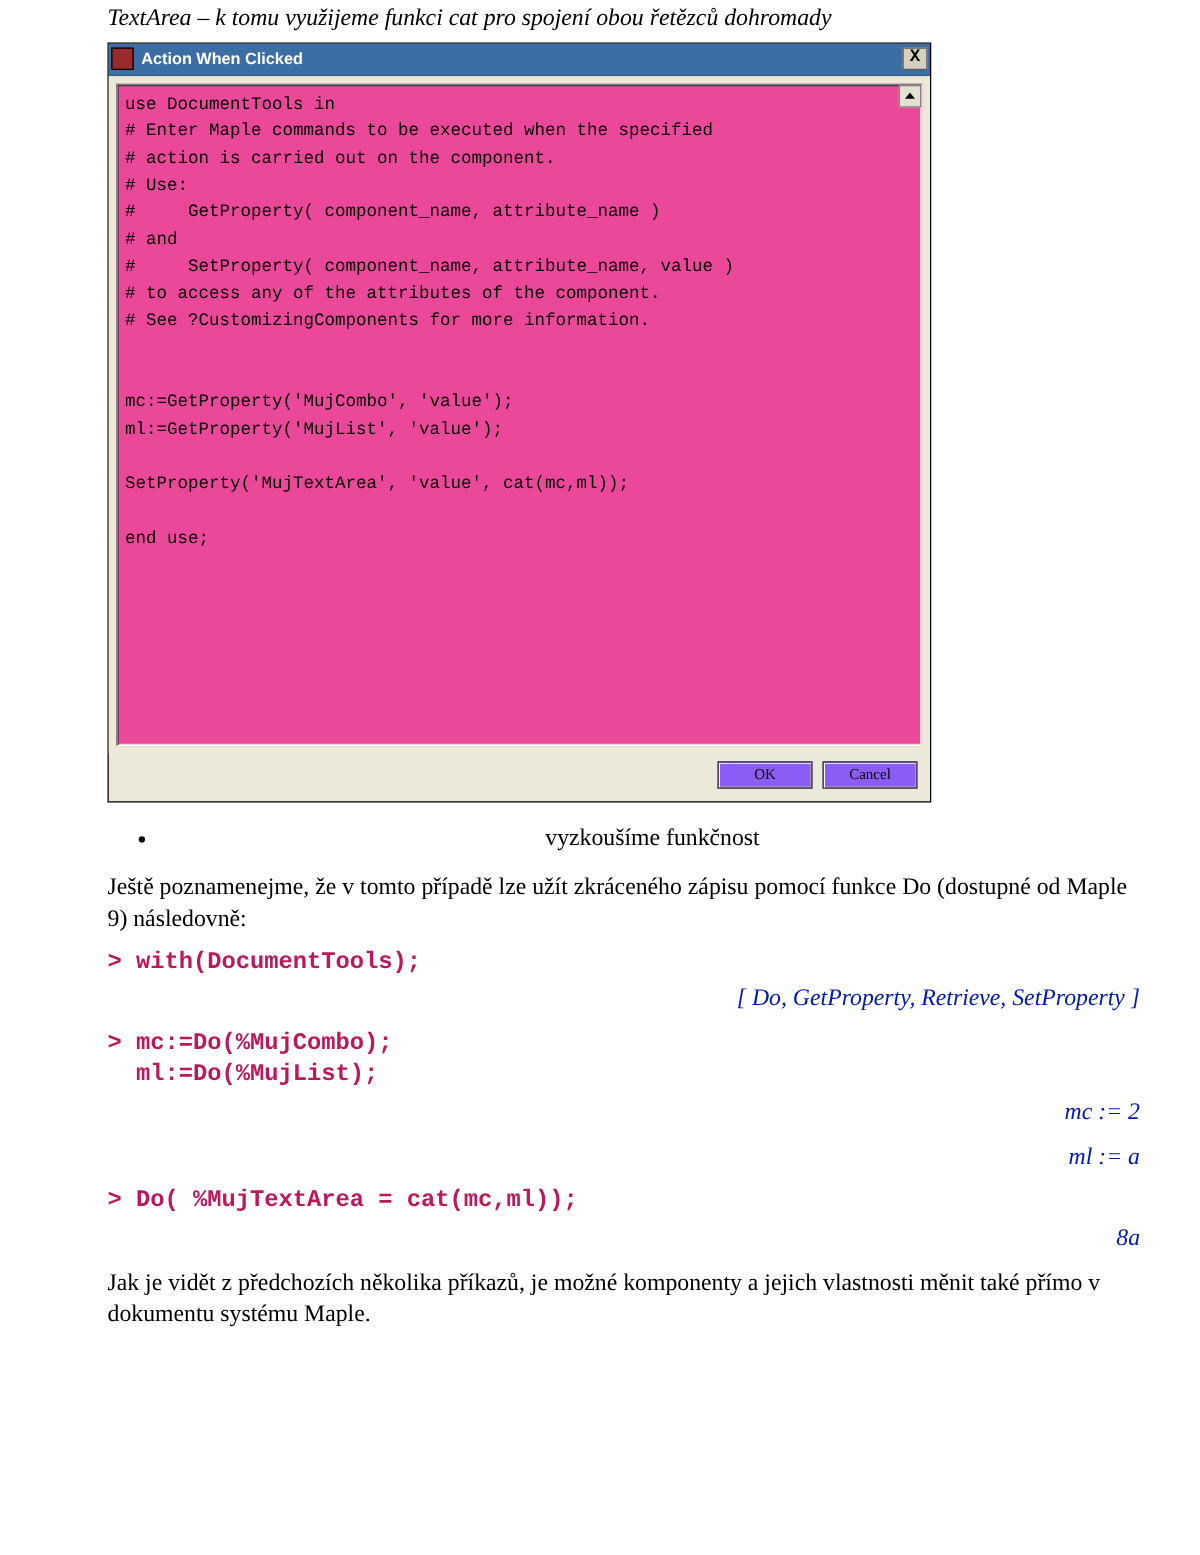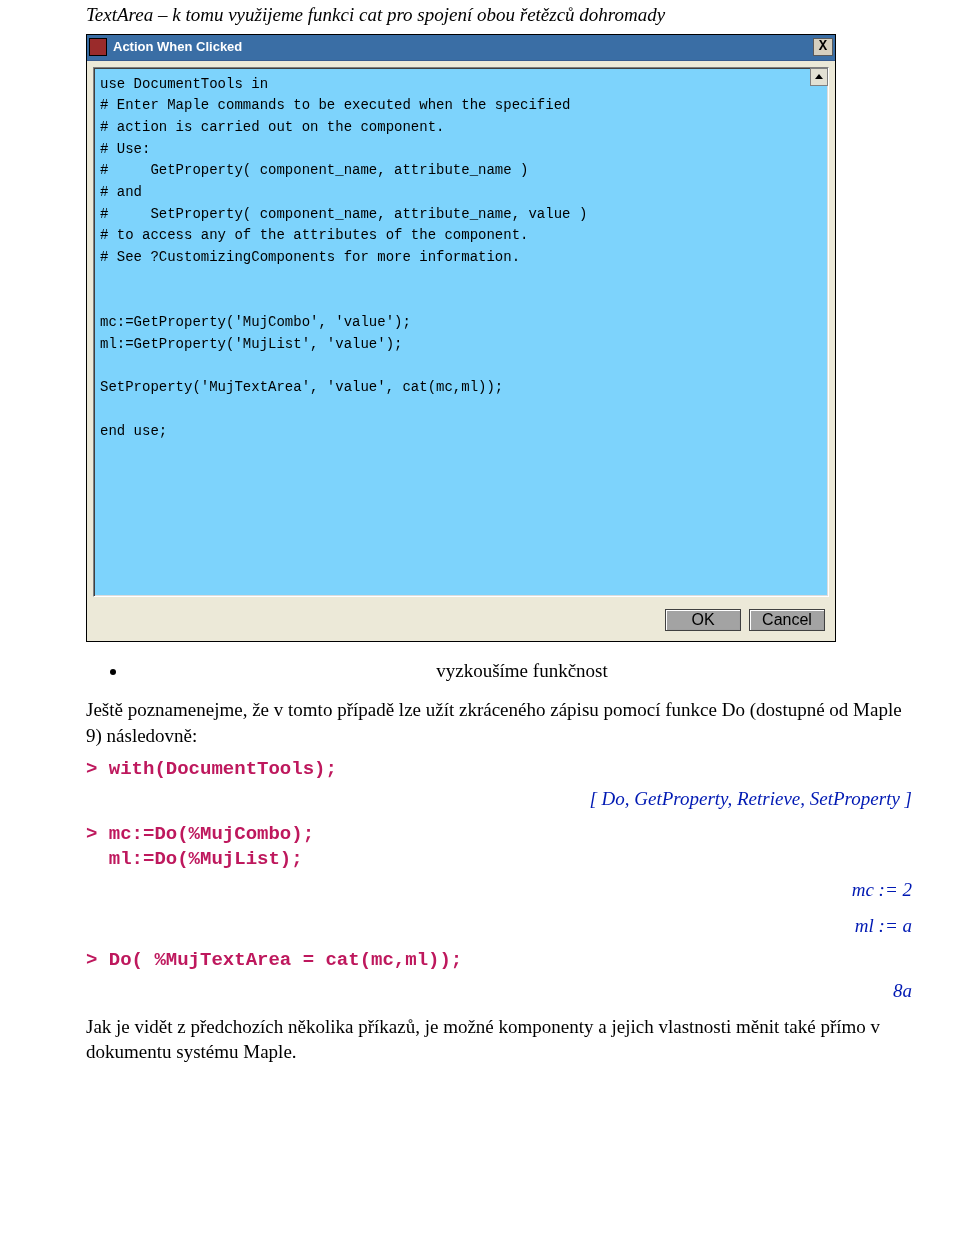--- a/index.html
+++ b/index.html
@@ -7,21 +7,21 @@
     font-family: "Times New Roman", Times, serif;
     font-size: 19px;
     color: #000;
     background: #fff;
     width: 960px;
     padding: 0 48px 40px 86px;
     line-height: 1.35;
   }
   .intro-line { margin: 2px 0 6px 0; font-style: italic; }
   .dialog {
-    width: 750px;
+    width: 659px;
     border: 1px solid #000;
     background: #ece9d8;
     margin: 0 0 16px 0;
   }
   .titlebar {
     display: flex;
     align-items: center;
     height: 26px;
     background: linear-gradient(#3a6ea5,#3a6ea5);
     color: #fff;
@@ -50,21 +50,21 @@
     font-weight: bold;
     text-align: center;
     line-height: 14px;
   }
   .dialog-body {
     padding: 6px;
     background: #ece9d8;
   }
   .code-frame {
     position: relative;
-    background: #7dd3fc;
+    background: #ec4899;
     border: 1px solid #7f7f7f;
     border-right-color: #fff;
     border-bottom-color: #fff;
     box-shadow: inset 1px 1px 0 #3f3f3f, inset -1px -1px 0 #dcdcdc;
     height: 530px;
     padding: 6px 6px 6px 6px;
   }
   .code-text {
     font-family: "Courier New", monospace;
     font-size: 14px;
@@ -87,25 +87,25 @@
     border-right: 4px solid transparent;
     border-bottom: 5px solid #000;
   }
   .dialog-footer {
     display: flex;
     justify-content: flex-end;
     gap: 8px;
     padding: 6px 10px 10px 10px;
   }
   .win-btn {
-    font-family: Liberation Sans, sans-serif;
-    font-size: 16px;
+    font-family: Liberation Serif, serif;
+    font-size: 12px;
     width: 76px;
     height: 22px;
-    background: #a3a3a3;
+    background: #8b5cf6;
     border: 1px solid #404040;
     box-shadow: inset 1px 1px 0 #fff, inset -1px -1px 0 #a0a0a0;
     text-align: center;
     line-height: 19px;
   }
   ul.bullets {
     list-style: disc;
     padding-left: 42px;
     margin: 8px 0 14px 0;
     text-align: center;

